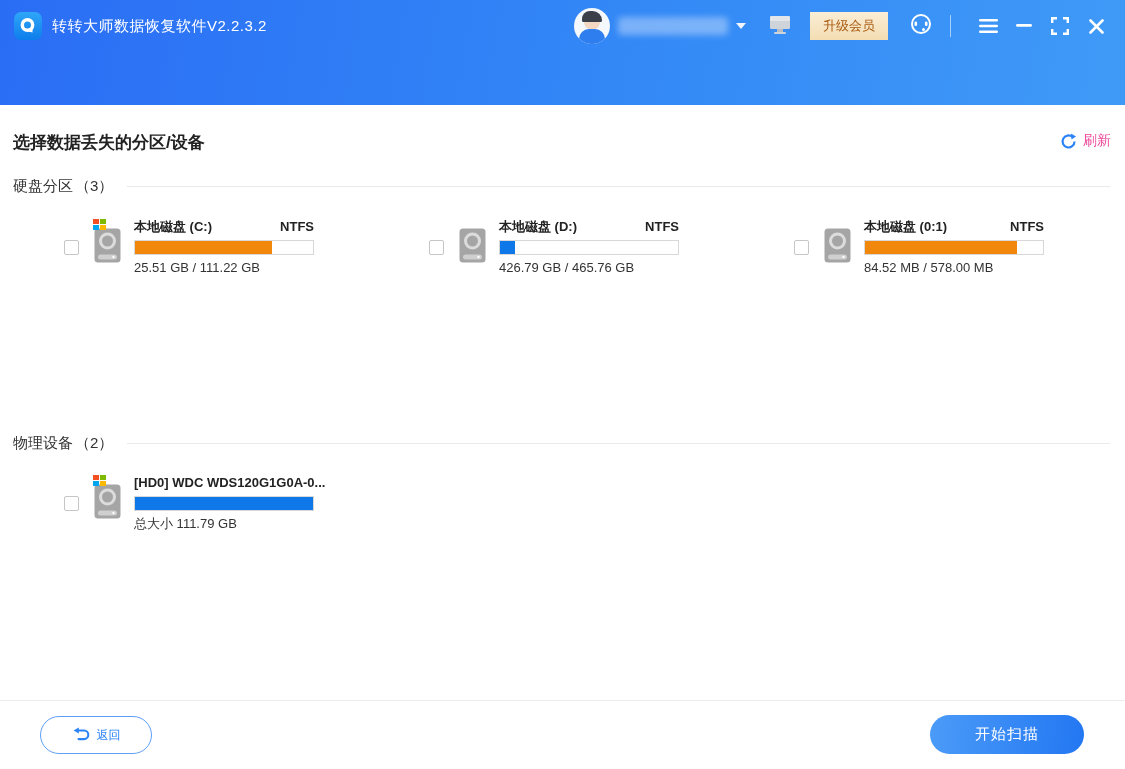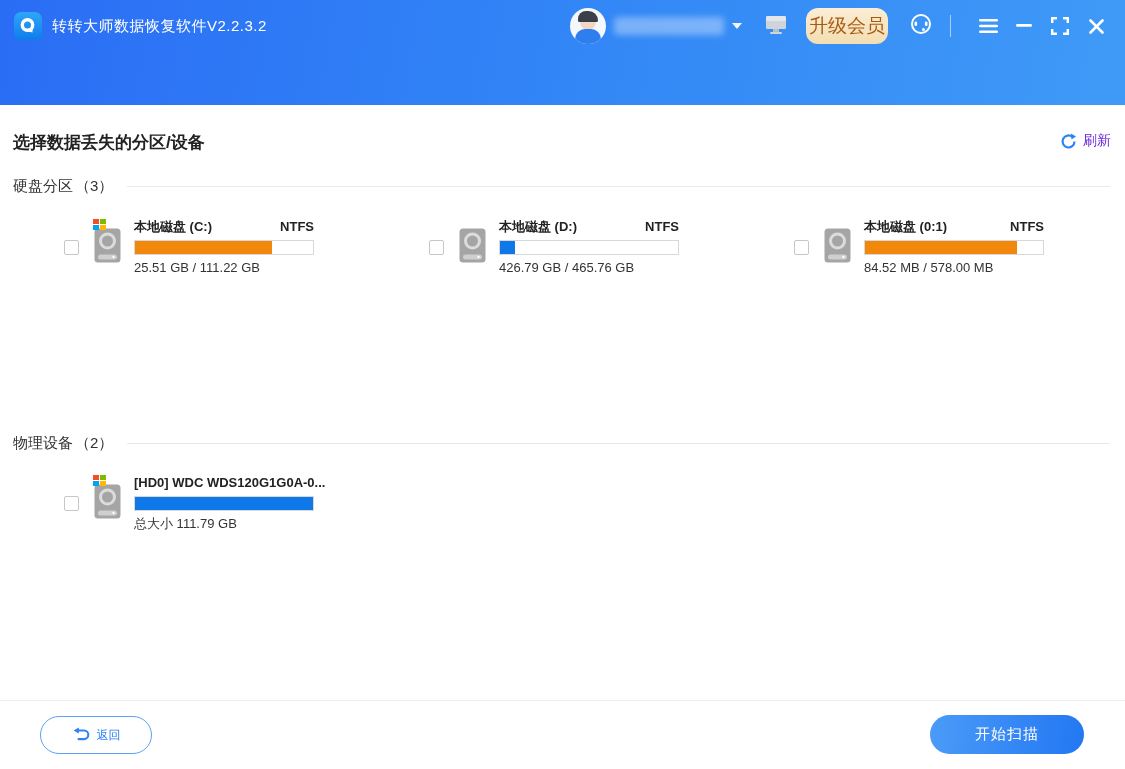--- a/index.html
+++ b/index.html
@@ -40,40 +40,40 @@
     background:rgba(255,255,255,.35); filter:blur(3px);
   }
   .caret-down {
     width:0; height:0; margin-left:8px;
     border-left:5px solid transparent; border-right:5px solid transparent;
     border-top:6px solid #f2f6fc;
   }
   .monitor-icon { margin-left:22px; }
   .upgrade-badge {
     margin-left:18px; background:linear-gradient(180deg,#fbeed6,#f3ddb2);
-    color:#a85a10; font-size:19px; padding:5px 3px; border-radius:12px;
+    color:#a85a10; font-size:13px; padding:5px 13px; border-radius:0;
     border:none; cursor:pointer; white-space:nowrap;
   }
   .cs-icon { margin-left:20px; }
   .tb-divider { width:1px; height:22px; background:rgba(255,255,255,.55); margin:0 16px 0 16px; }
   .winbtn {
     width:30px; height:30px; display:flex; align-items:center; justify-content:center;
     background:none; border:none; cursor:pointer; margin-left:6px;
   }
 
   
   .page-title {
     position:absolute; top:131px; left:13px;
     font-size:17px; font-weight:bold; color:#222;
   }
   .refresh-btn {
     position:absolute; top:132px; right:14px;
     display:flex; align-items:center; gap:6px;
     background:none; border:none; cursor:pointer;
-    color:#6d28d9; font-size:14px;
+    color:#ec4899; font-size:14px;
   }
 
   .section-header {
     position:absolute; left:13px; right:15px;
     display:flex; align-items:center; font-size:15px; color:#333;
   }
   .section-header .count { margin-left:2px; }
   .section-line { flex:1; height:1px; background:#e9e9e9; margin-left:14px; }
   .sec1 { top:177px; }
   .sec2 { top:434px; }

